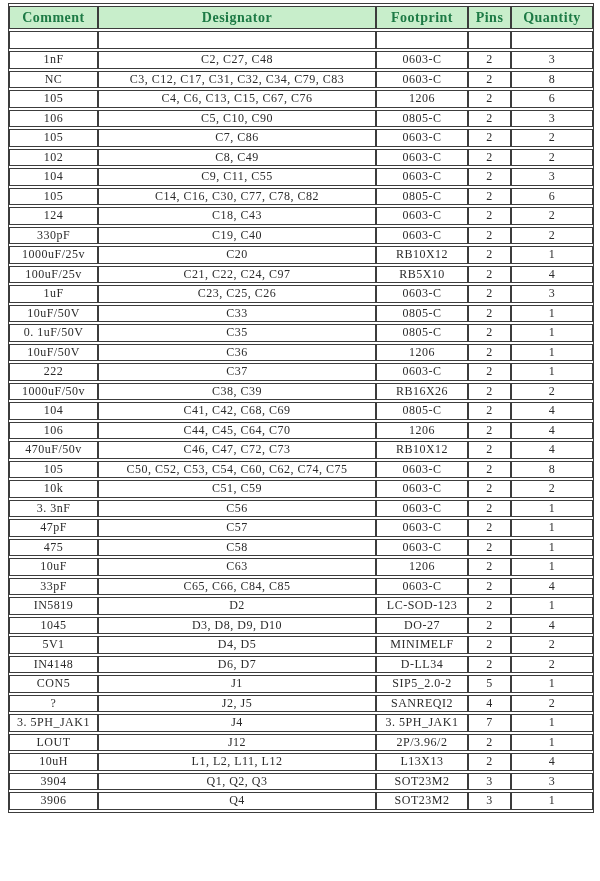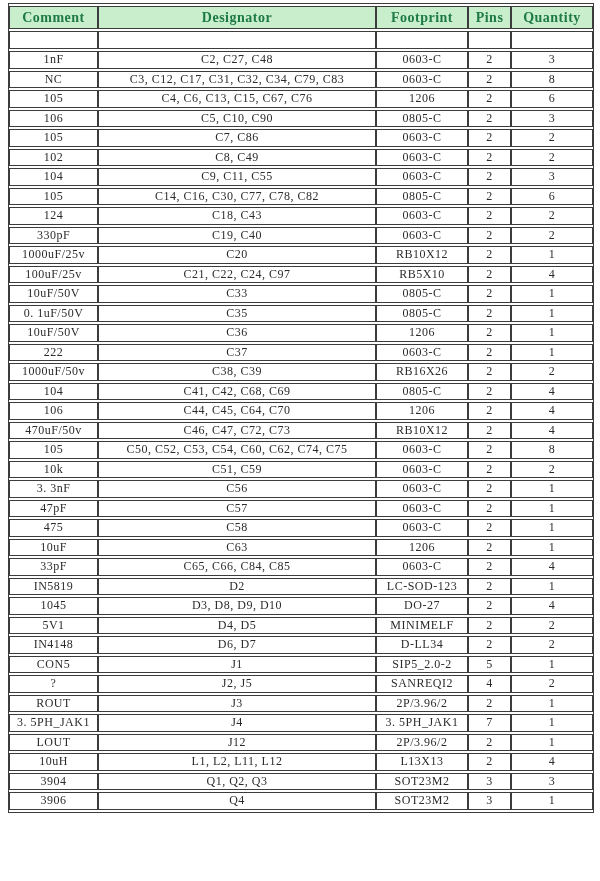--- a/index.html
+++ b/index.html
@@ -158,20 +158,27 @@
           <td>1</td>
         </tr>
         <tr>
           <td>100uF/25v</td>
           <td>C21, C22, C24, C97</td>
           <td>RB5X10</td>
           <td>2</td>
           <td>4</td>
         </tr>
         <tr>
+          <td>1uF</td>
+          <td>C23, C25, C26</td>
+          <td>0603-C</td>
+          <td>2</td>
+          <td>3</td>
+        </tr>
+        <tr>
           <td>10uF/50V</td>
           <td>C33</td>
           <td>0805-C</td>
           <td>2</td>
           <td>1</td>
         </tr>
         <tr>
           <td>0. 1uF/50V</td>
           <td>C35</td>
           <td>0805-C</td>
@@ -303,27 +310,20 @@
           <td>SIP5_2.0-2</td>
           <td>5</td>
           <td>1</td>
         </tr>
         <tr>
           <td>?</td>
           <td>J2, J5</td>
           <td>SANREQI2</td>
           <td>4</td>
           <td>2</td>
-        </tr>
-        <tr>
-          <td>ROUT</td>
-          <td>J3</td>
-          <td>2P/3.96/2</td>
-          <td>2</td>
-          <td>1</td>
         </tr>
         <tr>
           <td>3. 5PH_JAK1</td>
           <td>J4</td>
           <td>3. 5PH_JAK1</td>
           <td>7</td>
           <td>1</td>
         </tr>
         <tr>
           <td>LOUT</td>

